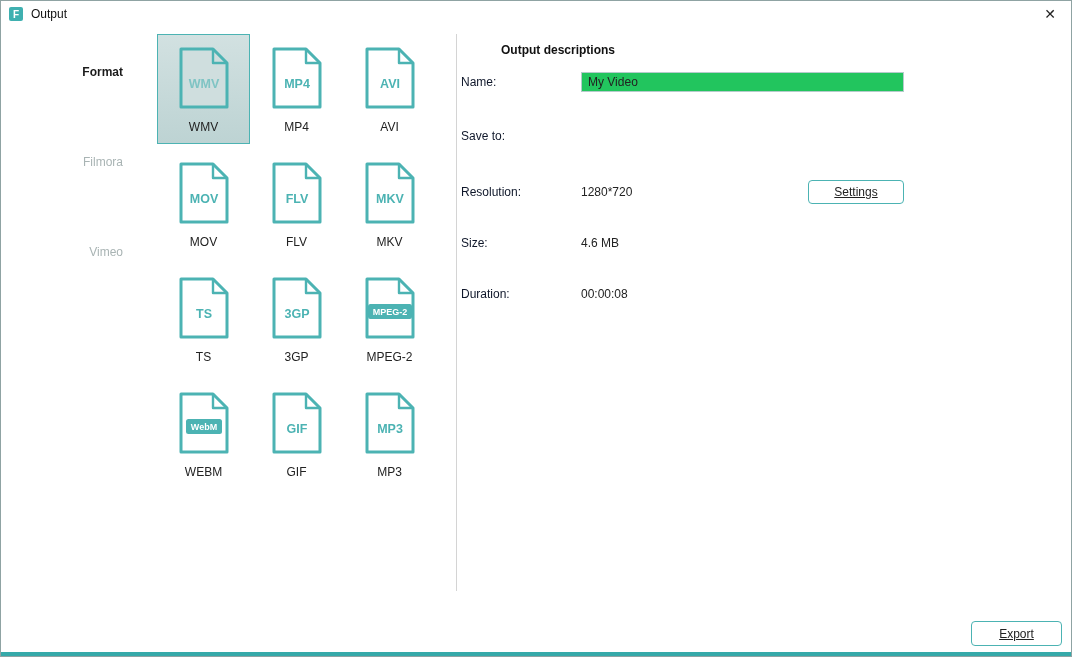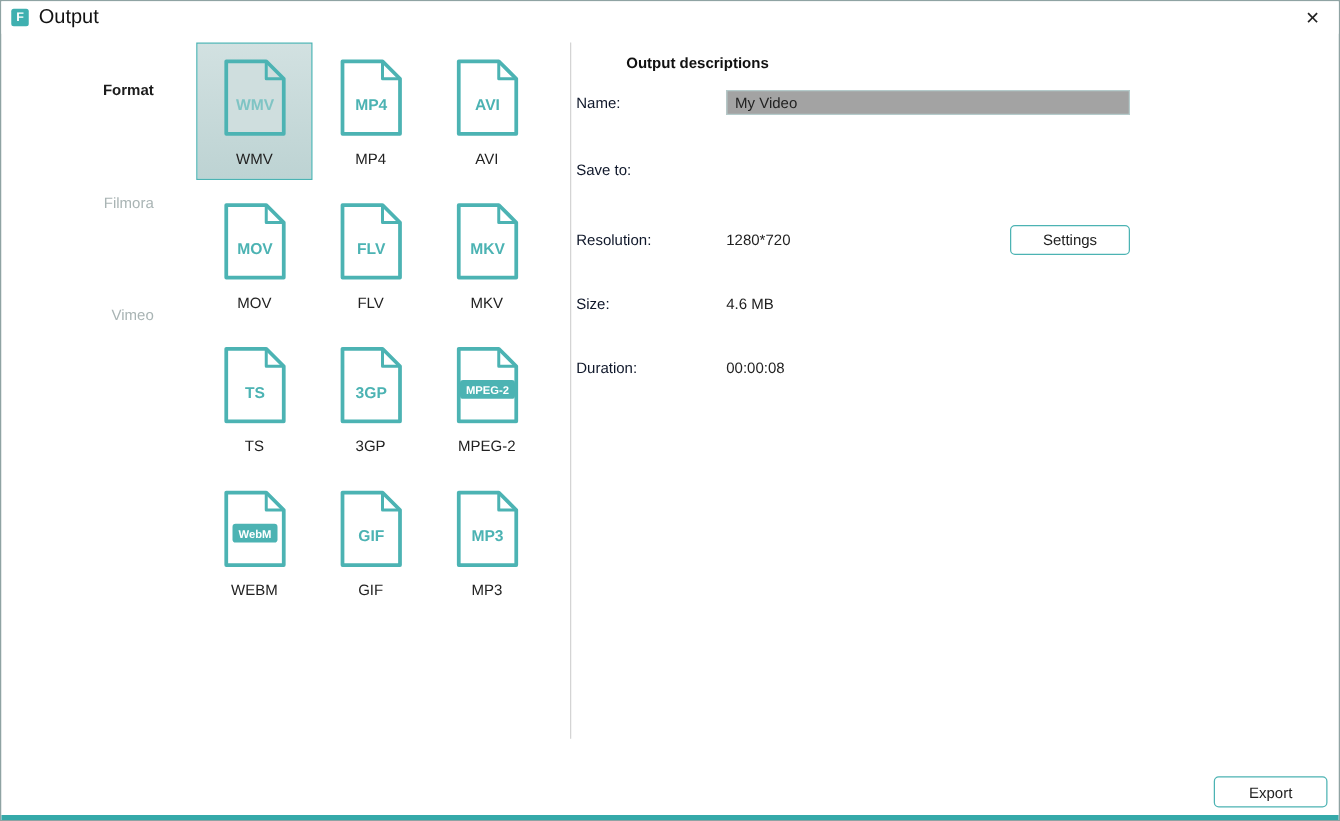--- a/index.html
+++ b/index.html
@@ -7,21 +7,21 @@
   .window {
     position:relative; width:1072px; height:657px; background:#fff;
     border:1px solid #8fa3a3; overflow:hidden;
   }
   
   .titlebar { position:absolute; left:0; top:0; width:100%; height:26px;
     display:flex; align-items:center; padding-left:8px; background:#fff; }
   .app-icon { width:14px; height:14px; border-radius:2px; background:#3fb0b0;
     color:#fff; font-size:10px; font-weight:bold; display:flex;
     align-items:center; justify-content:center; }
-  .title-text { margin-left:8px; font-size:16px; color:#111; }
+  .title-text { margin-left:8px; font-size:12px; color:#111; }
   .close-btn { margin-left:auto; width:42px; height:26px; display:flex;
     align-items:center; justify-content:center; font-size:14px; color:#222;
     cursor:default; }
   
   .sidebar { position:absolute; left:0; top:58px; width:122px; }
   .side-item { height:90px; line-height:26px; text-align:right; font-size:12px;
     color:#a9b4b4; cursor:default; }
   .side-item.active { color:#1c1c1c; font-weight:bold; }
   
   .format-grid { position:absolute; left:156px; top:33px; display:grid;
@@ -35,28 +35,28 @@
   
   .v-divider { position:absolute; left:455px; top:33px; width:1px; height:557px;
     background:#d4d4d4; }
   
   .panel-heading { position:absolute; left:500px; top:42px; font-size:12px;
     font-weight:bold; color:#111; }
   .field-label { position:absolute; left:460px; width:128px; text-align:left;
     font-size:12px; color:#0f172a; }
   .value-text { position:absolute; left:580px; font-size:12px; color:#222; }
   .text-field { position:absolute; left:580px; width:323px; height:20px;
-    background:#a3a3a3; border:1px solid #b5cbcb; font-size:12px; color:#222;
+    background:#22c55e; border:1px solid #b5cbcb; font-size:12px; color:#222;
     padding:1px 6px; font-family:"Liberation Sans", sans-serif; }
   .path-field { display:flex; align-items:center; overflow:hidden;
     white-space:nowrap; padding-right:20px; }
   .path-field .folder-ico { position:absolute; right:3px; top:3px; }
   .btn { background:#fff; border:1px solid #4cb3b3; border-radius:4px;
     font-size:12px; color:#222; cursor:default;
-    font-family:"Liberation Sans", sans-serif; }
+    font-family:"Liberation Sans", sans-serif;text-decoration:underline; }
   .settings-btn { position:absolute; left:807px; top:179px; width:96px; height:24px; }
   .export-btn { position:absolute; left:970px; top:620px; width:91px; height:25px; }
   
   .bottom-strip { position:absolute; left:0; bottom:0; width:100%; height:4px;
     background:#35a9a9; }
 </style>
 </head>
 <body>
 
 <div class="window">

